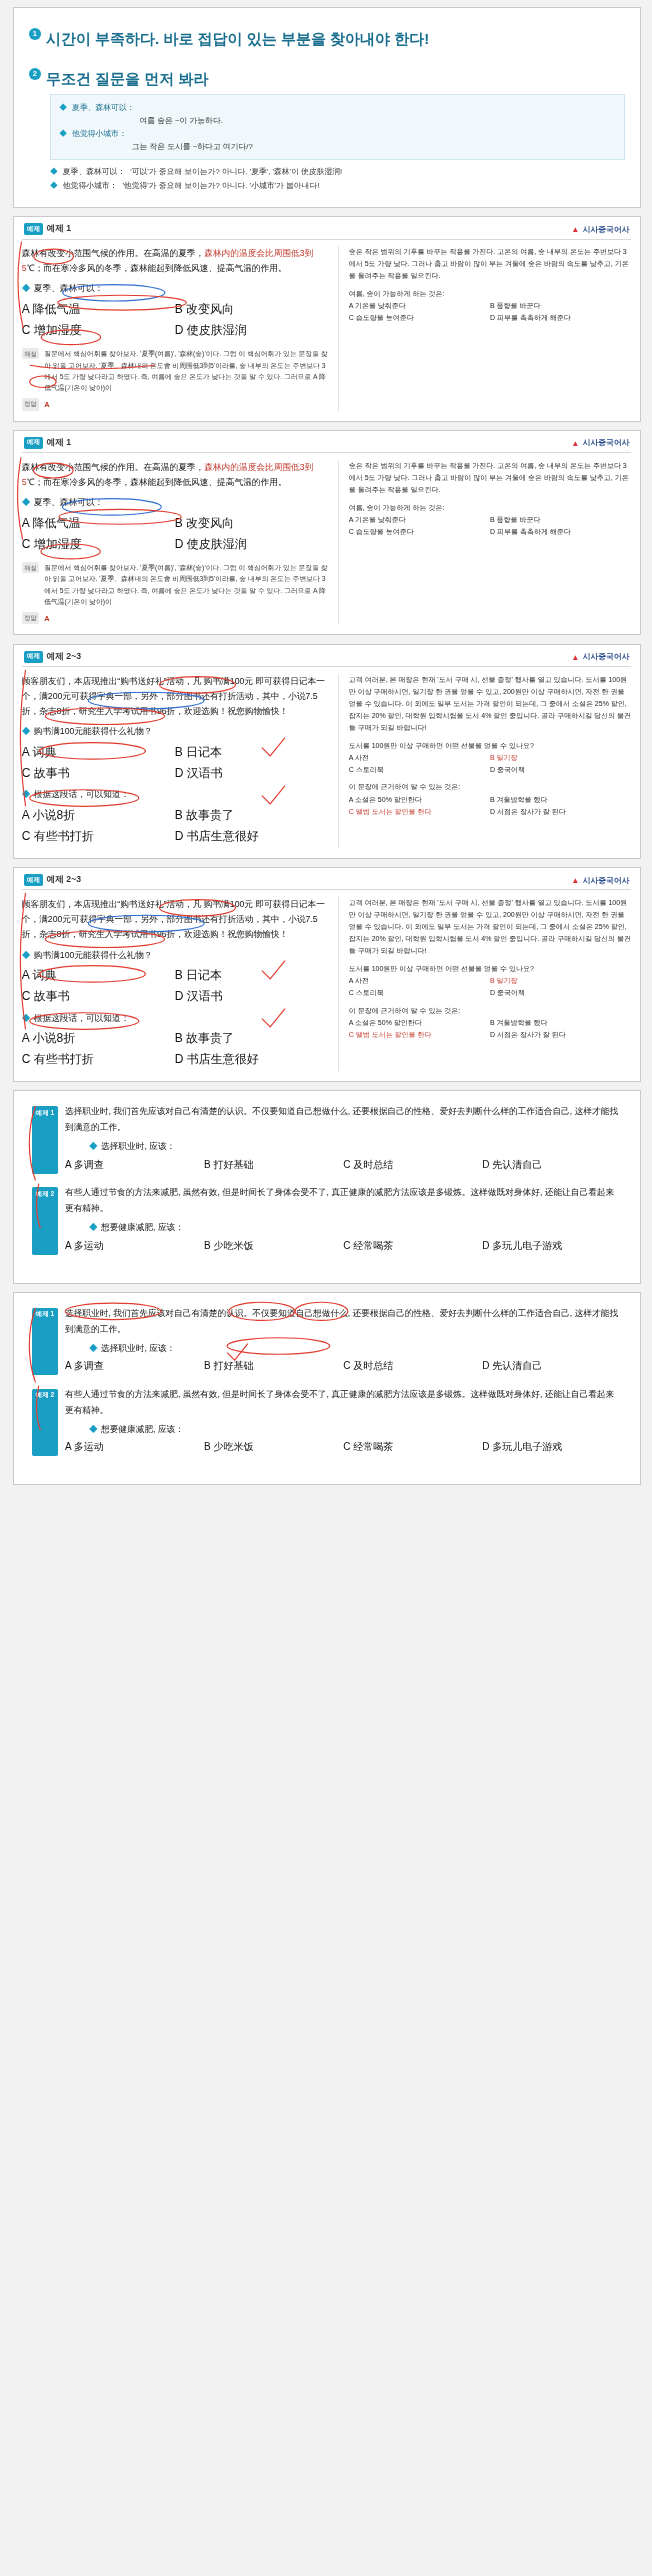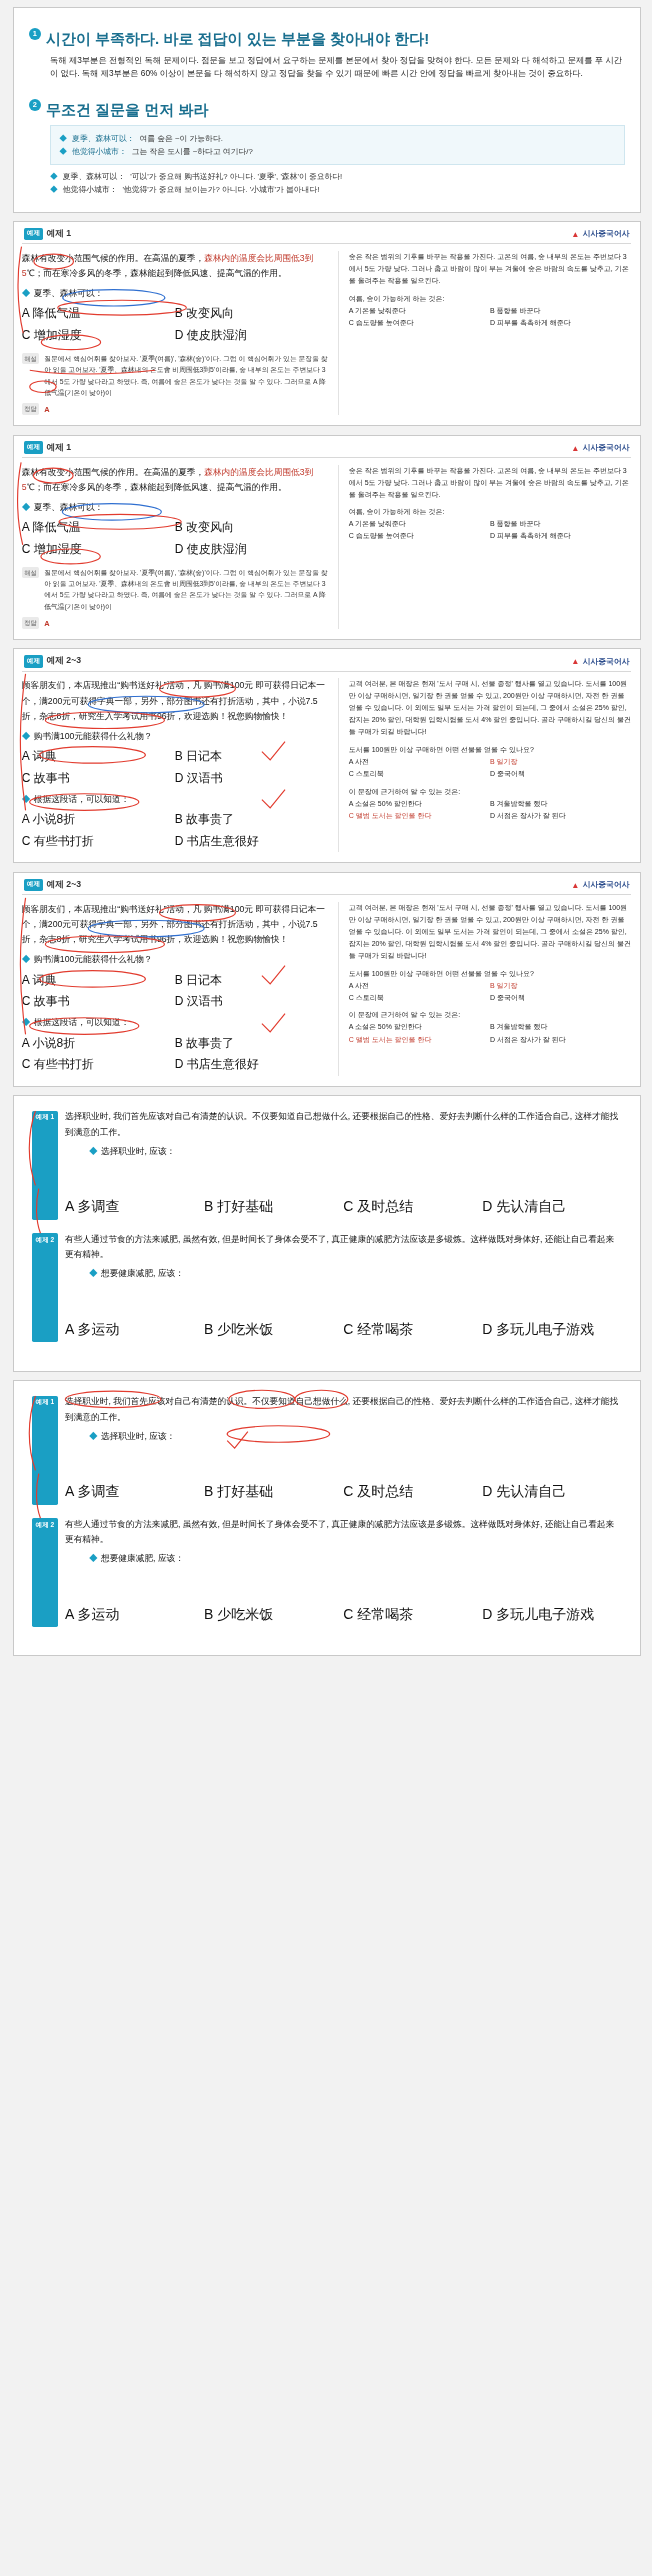--- a/index.html
+++ b/index.html
@@ -47,21 +47,21 @@
     margin: 5px 0 5px 21.5px;
     background: #f0f8fb;
     border: 0.8px solid #cfe6ef;
     padding: 5.8px 8.3px;
   }
   .qline {
     font-size: 7.8px; color: #1a6f8f; line-height: 1.7;
     display: flex; gap: 5px;
   }
   .qline .bullet { color: #1a9fc4; }
-  .qline .qa { color: #333; }
+  .qline .qa { color: #333; margin-top: 13px; }
   .intro-note {
     font-size: 8.3px; color: #222; margin: 6.6px 0 3.3px 21.5px; line-height: 1.6;
   }
   .intro-list { margin: 1.7px 0 0 21.5px; }
   .intro-list .il {
     font-size: 7.8px; color: #333; line-height: 1.7; display: flex; gap: 5px;
   }
   .intro-list .il .bullet { color: #1a9fc4; }
   .lec-top {
     display: flex; align-items: center; justify-content: space-between;
@@ -135,35 +135,34 @@
   
   .jobwrap { padding: 13.2px 18px 16.5px 18px; }
   .jobblock { display: flex; gap: 6.6px; margin-bottom: 11.6px; }
   .jtag {
     flex: 0 0 auto; background: #1a9fc4; color: #fff; font-size: 6.6px;
     padding: 2.5px 4.1px; border-radius: 1.7px; margin-top: 1.7px; font-weight: bold;
   }
   .jbody { flex: 1 1 auto; font-size: 8.7px; line-height: 1.8; color: #111; }
   .jq { margin-top: 3.3px; margin-left: 24px; }
   .jq .bullet { color: #1a9fc4; margin-right: 3.3px; }
-  .jopts { display: flex; flex-wrap: wrap; font-size: 14px; line-height: 1.9; margin-top: 34px; }
+  .jopts { display: flex; flex-wrap: wrap; font-size: 10px; line-height: 1.9; }
   .jopts .jo { width: 25%; }
 </style>
 </head>
 <body>
 
 <div class="page">
 
   <div class="slide">
     <div class="intro">
       <div class="intro-head">
         <span class="num-badge">1</span>
         <span class="htext">시간이 부족하다. 바로 접답이 있는 부분을 찾아내야 한다!</span>
       </div>
-      <div class="intro-sub">독해 제3부분은 전형적인 독해 문제이다. 점문을 보고 정답에서 요구하는 문제를 본문에서 찾아 정답을 맞혀야 한다. 모든 문제와 다 해석하고 문제를 푸 시간이 없다. 독해 제3부분은 60% 이상이 본문을 다 해석하지 않고 정답을 찾을 수 있기 때문에 빠른 시간 안에 정답을 빠르게 찾아내는 것이 중요하다.</div>
 
       <div class="intro-block2">
         <div class="intro-head">
           <span class="num-badge">2</span>
           <span class="htext">무조건 질문을 먼저 봐라</span>
         </div>
 
         <div class="quotebox">
           <div class="qline">
             <span class="bullet">◆</span>
@@ -174,21 +173,21 @@
             <span class="bullet">◆</span>
             <span>他觉得小城市：</span>
             <span class="qa">그는 작은 도시를 ~하다고 여기다/?</span>
           </div>
         </div>
 
         <div class="intro-list">
           <div class="il">
             <span class="bullet">◆</span>
             <span>夏季、森林可以：</span>
-            <span>'可以'가 중요해 购书送好礼? 아니다. '夏季', '森林'이 중요하다!</span>
+            <span>'可以'가 중요해 보이는가? 아니다. '夏季', '森林'이 使皮肤湿润!</span>
           </div>
           <div class="il">
             <span class="bullet">◆</span>
             <span>他觉得小城市：</span>
             <span>'他觉得'가 중요해 보이는가? 아니다. '小城市'가 봅아내다!</span>
           </div>
         </div>
       </div>
     </div>
   </div>

